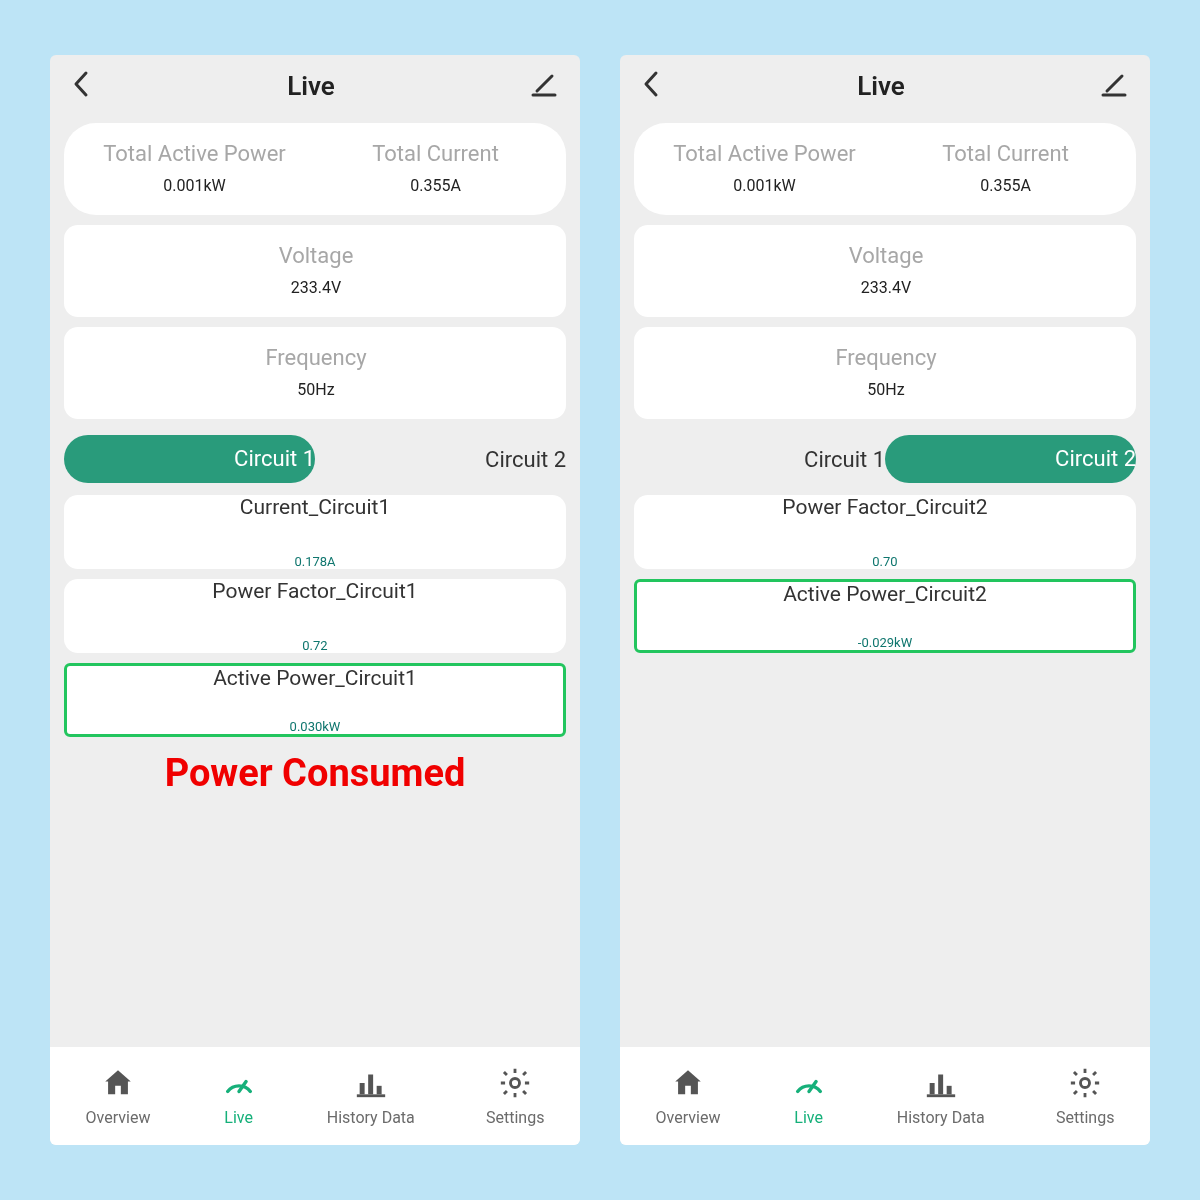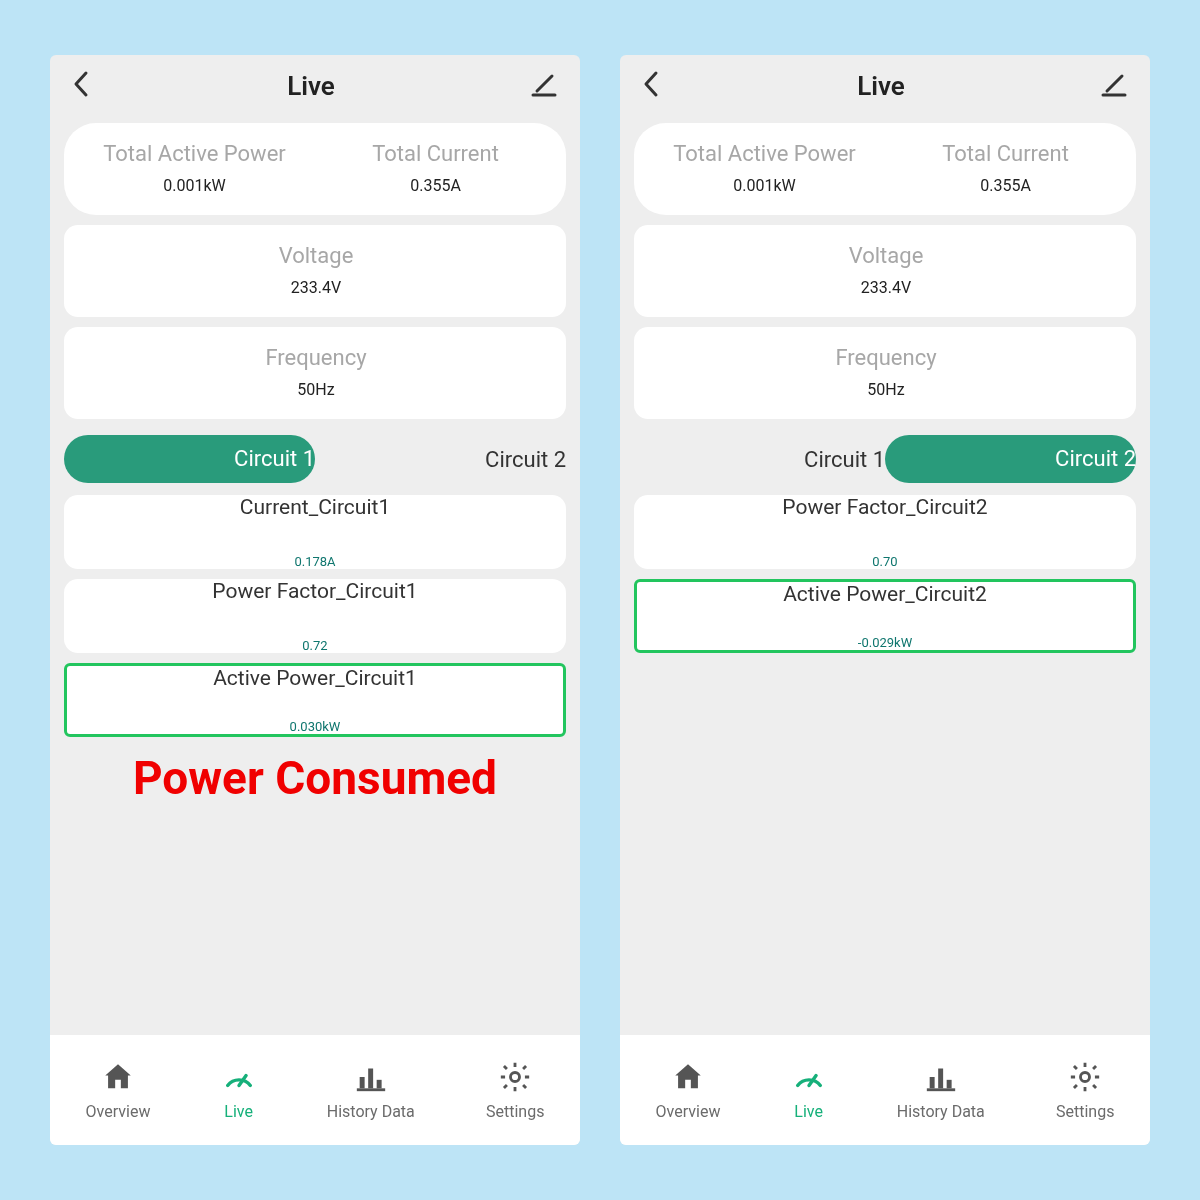--- a/index.html
+++ b/index.html
@@ -98,28 +98,28 @@
     flex-direction: column;
   }
   .row .rlabel { font-size: 21px; color: #333; }
   .row .rvalue { font-size: 13px; color: #0f766e; }
   .row.highlight {
     border: 3px solid #22c55e;
     border-radius: 6px;
   }
   .annotation {
     color: #f00000;
-    font-size: 46px;
+    font-size: 38px;
     font-weight: 700;
     text-align: center;
     margin-top: 4px;
   }
   .spacer { flex: 1; }
   .navbar {
-    height: 110px;
+    height: 98px;
     background: #fff;
     display: flex;
     align-items: center;
     justify-content: space-around;
   }
   .navitem {
     display: flex;
     flex-direction: column;
     align-items: center;
     gap: 4px;

